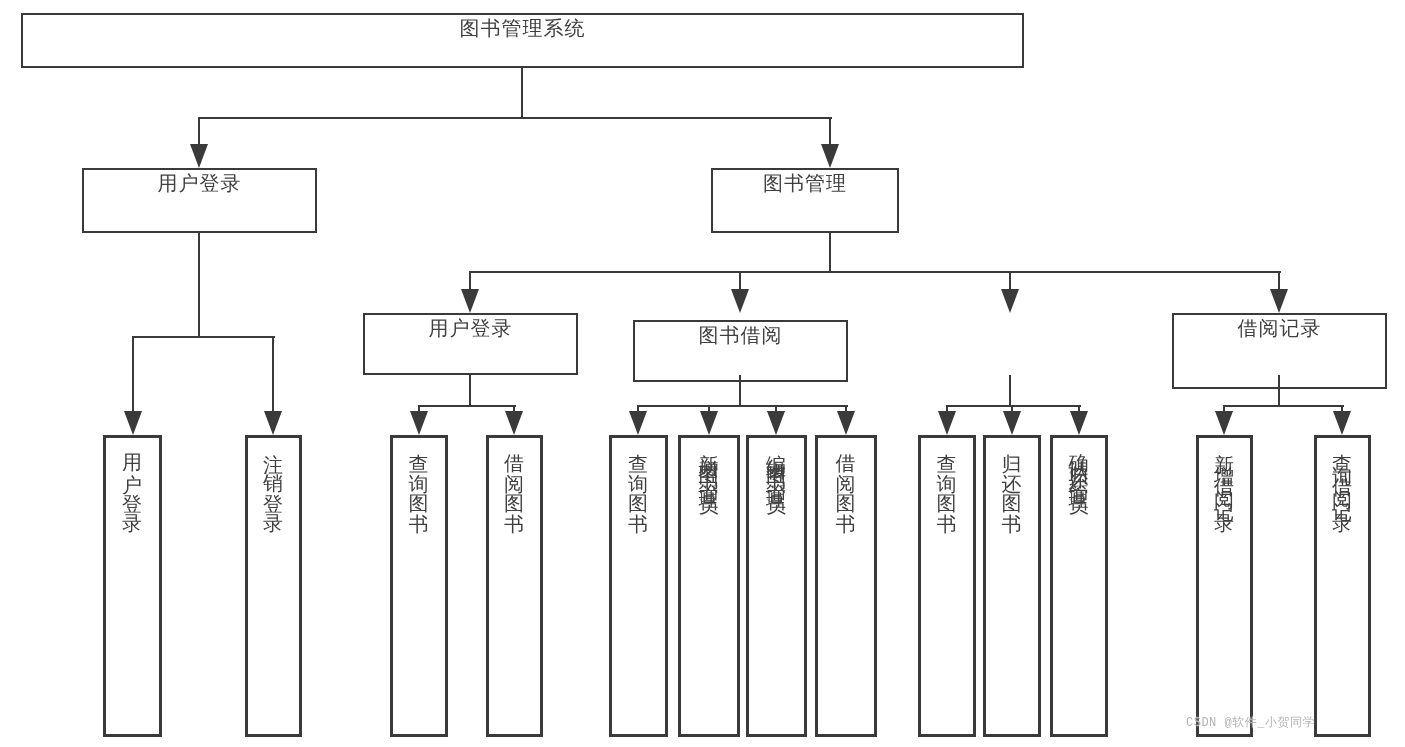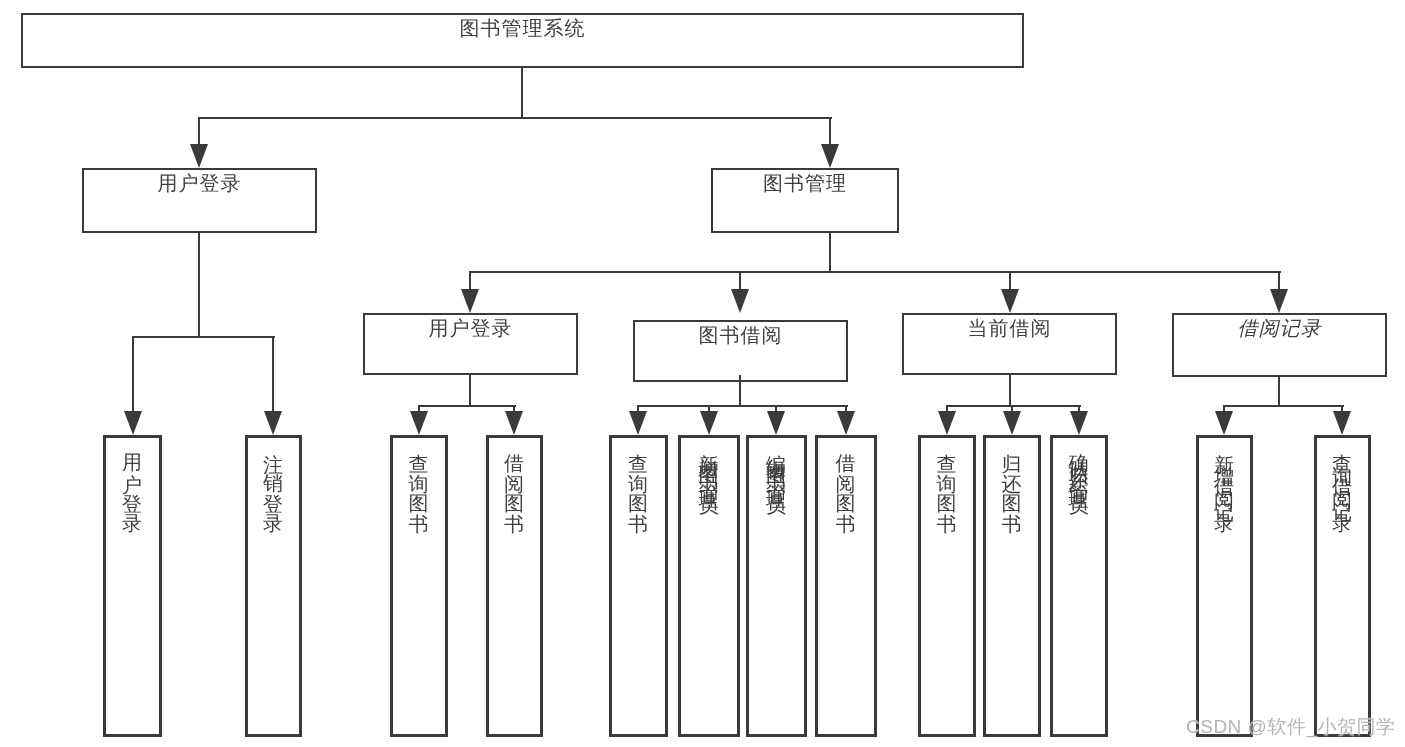--- a/index.html
+++ b/index.html
@@ -49,26 +49,27 @@
     width: 0;
     height: 0;
     border-left: 9px solid transparent;
     border-right: 9px solid transparent;
     border-top: 24px solid #3a3a3a;
   }
   .watermark {
     position: absolute;
     left: 1186px;
     top: 714px;
-    font-size: 19px;
+    font-size: 12px;
     color: #b4b4b4;
     letter-spacing: 0.5px;
     white-space: nowrap;
     z-index: 5;
     text-shadow: 0 0 2px rgba(255,255,255,0.8);
+    font-family: Liberation Mono, monospace;
   }
 </style>
 </head>
 <body>
 
 <div id="canvas">
 
   <div class="node" style="left:21px; top:13px; width:1003px; height:55px;">
     <span class="hlabel">图书管理系统</span>
   </div>
@@ -79,24 +80,21 @@
   <div class="node" style="left:711px; top:168px; width:188px; height:65px;">
     <span class="hlabel">图书管理</span>
   </div>
 
   <div class="node" style="left:363px; top:313px; width:215px; height:62px;">
     <span class="hlabel">用户登录</span>
   </div>
   <div class="node" style="left:633px; top:320px; width:215px; height:62px;">
     <span class="hlabel">图书借阅</span>
   </div>
-  <div class="node" style="left:902px; top:313px; width:215px; height:62px;">
-    <span class="hlabel">当前借阅</span>
-  </div>
-  <div class="node" style="left:1172px; top:313px; width:215px; height:64px;font-style:italic;">
+  <div class="node" style="left:1172px; top:313px; width:215px; height:76px;">
     <span class="hlabel">借阅记录</span>
   </div>
 
   <div class="node leaf" style="left:103px; top:435px; width:59px; height:302px;">
     <span class="vtext" style="letter-spacing: 20px;">用户登录</span>
   </div>
   <div class="node leaf" style="left:245px; top:435px; width:57px; height:302px;">
     <span class="vtext" style="letter-spacing: 20px;">注销登录</span>
   </div>
 

